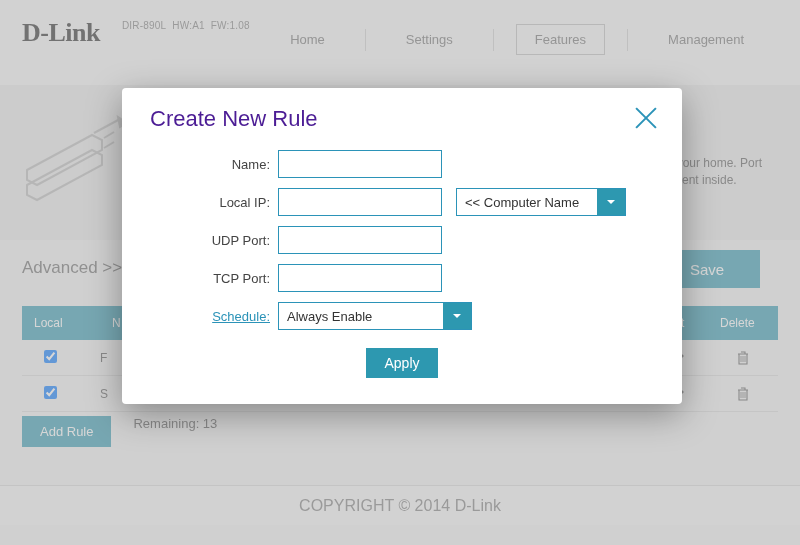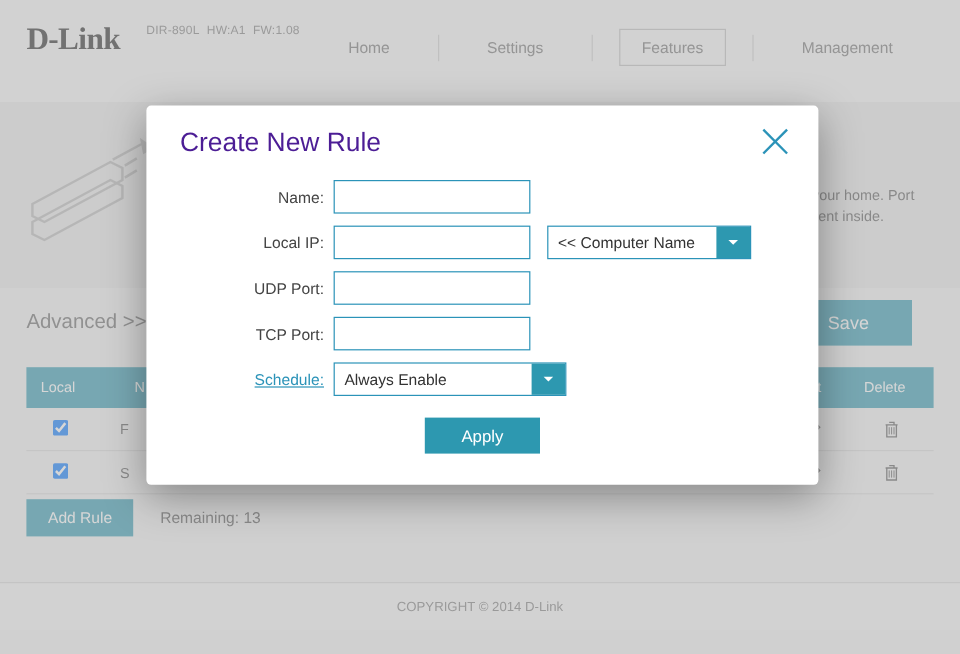--- a/index.html
+++ b/index.html
@@ -33,25 +33,25 @@
   .th.name { flex: 1; }
   .th.edit { width: 60px; text-align: center; }
   .th.del { width: 70px; }
   .tbl-row { display: flex; align-items: center; height: 36px; border-bottom: 1px solid #d9d9d9; font-size: 12px; color: #555; }
   .td.status { width: 78px; padding-left: 22px; }
   .td.name { flex: 1; }
   .td.edit { width: 60px; text-align: center; }
   .td.del { width: 70px; text-align: center; }
   .td.edit svg, .td.del svg { width: 16px; height: 16px; display: inline-block; vertical-align: middle; }
   
-  .footer-row { position: absolute; top: 416px; left: 22px; right: 22px; display: flex; align-items: center; gap: 22px; }
+  .footer-row { position: absolute; top: 416px; left: 22px; right: 22px; display: flex; gap: 22px; }
   .add-rule { background: #2d98b0; color: #fff; border: none; font-size: 13px; padding: 8px 18px; cursor: pointer; }
   .remaining { font-size: 13px; color: #555; }
   
-  .copyright-bar { position: absolute; left: 0; right: 0; bottom: 20px; height: 40px; border-top: 1px solid #d8d8d8; display: flex; align-items: center; justify-content: center; font-size: 11px; color: #7a7a7a; background: #f6f6f6; }
+  .copyright-bar { position: absolute; left: 0; right: 0; bottom: 20px; height: 40px; border-top: 1px solid #d8d8d8; display: flex; align-items: center; justify-content: center; font-size: 16px; color: #7a7a7a; background: #f6f6f6; }
   
   
   .scrim { position: absolute; inset: 0; background: rgba(180,180,180,0.55); }
   
   
   .modal { position: absolute; top: 88px; left: 122px; width: 560px; background: #fff; border-radius: 4px; box-shadow: 0 10px 35px rgba(0,0,0,0.35); padding: 18px 28px 26px 28px; }
   .modal-title { color: #4c1d95; font-size: 22px; font-weight: 400; margin-bottom: 18px; }
   .close-x { position: absolute; top: 16px; right: 22px; width: 28px; height: 28px; cursor: pointer; }
   .close-x::before, .close-x::after { content: ""; position: absolute; left: 13px; top: 0; width: 2px; height: 28px; background: #2b93b8; }
   .close-x::before { transform: rotate(45deg); }
@@ -63,21 +63,21 @@
   .tinput { width: 164px; height: 28px; border: 1px solid #2b93b8; background: #fff; padding: 0 6px; font-size: 13px; outline: none; }
   
   .dselect { position: relative; height: 28px; border: 1px solid #2b93b8; background: #fff; display: flex; align-items: center; cursor: pointer; }
   .dselect .dval { flex: 1; padding: 0 8px; font-size: 13px; color: #333; }
   .dselect .darrow { width: 28px; height: 100%; background: #2d98b0; display: flex; align-items: center; justify-content: center; }
   .dselect .darrow svg { width: 12px; height: 12px; fill: #fff; }
   .dselect.comp { width: 170px; margin-left: 14px; }
   .dselect.sched { width: 194px; }
   
   .apply-row { display: flex; justify-content: center; margin-top: 18px; }
-  .apply-btn { width: 96px; height: 30px; background: #2d98b0; color: #fff; font-size: 14px; border: none; cursor: pointer; }
+  .apply-btn { width: 72px; height: 30px; background: #2d98b0; color: #fff; font-size: 14px; border: none; cursor: pointer; }
 </style>
 </head>
 <body>
 
 <div class="page">
 
   <div class="hdr">
     <div class="logo-wrap">
       <div class="logo"><span>D-Link</span></div>
       <div class="sub">

